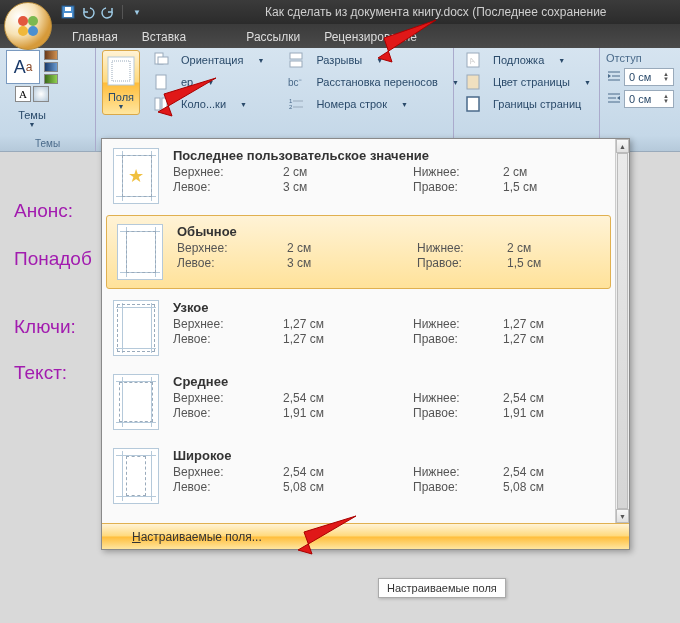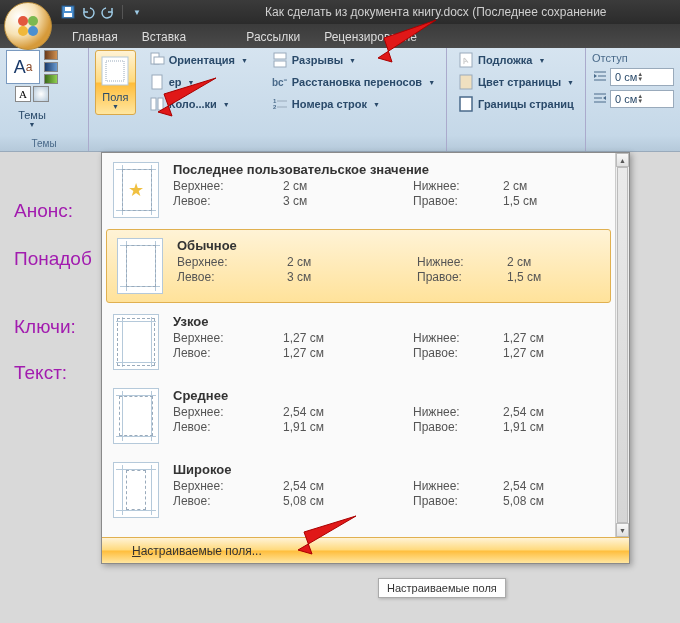--- a/index.html
+++ b/index.html
@@ -25,40 +25,40 @@
   .group-body { flex: 1; display: flex; align-items: flex-start; gap: 4px; }
   .group-label { text-align: center; font-size: 10px; color: #4a6a8a; padding: 2px 0; }
 
   .big-btn { display: flex; flex-direction: column; align-items: center; justify-content: center; width: 44px; padding: 4px 2px; border: 1px solid transparent; border-radius: 3px; cursor: pointer; }
   .big-btn.hl { background: linear-gradient(#fff3d6,#ffd97a 49%,#ffbd3a 51%,#ffe6a0); border: 1px solid #d9a84a; }
   .big-btn .bi { width: 32px; height: 32px; display: flex; align-items: center; justify-content: center; }
   .big-btn .lbl { font-size: 11px; color: #2a4a6a; margin-top: 4px; line-height: 12px; text-align: center; }
   .big-btn .dd { font-size: 7px; color: #2a4a6a; }
 
   .stack { display: flex; flex-direction: column; gap: 2px; }
-  .small-btn { display: flex; align-items: center; gap: 4px; padding: 1px 4px; font-size: 11px; color: #2a4a6a; cursor: pointer; white-space: nowrap; border: 1px solid transparent; border-radius: 2px; font-weight: bold; }
+  .small-btn { display: flex; align-items: center; gap: 12px; padding: 1px 4px; font-size: 11px; color: #2a4a6a; cursor: pointer; white-space: nowrap; border: 1px solid transparent; border-radius: 2px; }
   .small-btn .si { width: 16px; height: 16px; display: flex; align-items: center; justify-content: center; }
   .small-btn .dd { font-size: 7px; margin-left: 2px; }
 
   .aa-box { width: 34px; height: 34px; background: #fff; border: 1px solid #7a9ac0; display: flex; align-items: center; justify-content: center; font-family: Georgia, serif; font-size: 18px; color: #1a3a6a; }
   .aa-box .aa2 { font-size: 12px; }
   .color-strip { display: flex; flex-direction: column; gap: 2px; margin-left: 2px; }
   .color-sq { width: 14px; height: 10px; border: 1px solid #888; }
   .a-box { width: 16px; height: 16px; border: 1px solid #888; background: #fff; display: flex; align-items: center; justify-content: center; font-size: 11px; font-family: Georgia; }
 
   .indent-row { display: flex; align-items: center; gap: 2px; font-size: 11px; color: #2a4a6a; padding: 2px 0; }
-  .indent-box { width: 64px; height: 18px; background: #fff; border: 1px solid #9ab; padding: 0 4px; display: flex; align-items: center; }
+  .indent-box { width: 50px; height: 18px; background: #fff; border: 1px solid #9ab; padding: 0 4px; display: flex; align-items: center; justify-content: space-between; }
   .spin { display: flex; flex-direction: column; font-size: 6px; line-height: 5px; color: #555; }
 
   
   .doc-area { position: absolute; left: 0; top: 152px; width: 680px; height: 471px; background: #d9d9d9; }
   .doc-text { position: absolute; left: 14px; font-size: 19px; color: #a21caf; }
 
   
-  .margins-menu { position: absolute; left: 101px; top: 152px; width: 529px; height: 412px; background: #fafafa; border: 1px solid #8a8a8a; box-shadow: 2px 2px 6px rgba(0,0,0,0.3); display: flex; flex-direction: column; }
+  .margins-menu { position: absolute; left: 101px; top: 138px; width: 529px; height: 412px; background: #fafafa; border: 1px solid #8a8a8a; box-shadow: 2px 2px 6px rgba(0,0,0,0.3); display: flex; flex-direction: column; }
   .margin-list { flex: 1; overflow: hidden; padding-right: 14px; position: relative; }
   .scrollbar-v { position: absolute; right: 0; top: 0; bottom: 0; width: 14px; background: #eee; border-left: 1px solid #ccc; }
   .sb-btn { height: 14px; background: linear-gradient(#f8f8f8,#e0e0e0); border: 1px solid #bbb; display: flex; align-items: center; justify-content: center; font-size: 7px; color: #555; }
   .sb-thumb { position: absolute; top: 14px; bottom: 14px; left: 1px; right: 1px; background: linear-gradient(#eaeaea,#d5d5d5); border: 1px solid #bbb; }
 
   .margin-item { display: flex; align-items: flex-start; padding: 8px 10px; gap: 14px; border: 1px solid transparent; }
   .margin-item.sel { background: linear-gradient(#fff3d6,#ffe29a); border: 1px solid #e0b050; border-radius: 3px; margin: 2px 4px; }
   .margin-thumb { width: 46px; height: 56px; background: #fff; border: 1px solid #b5c9da; position: relative; flex-shrink: 0; }
   .margin-thumb .inner { position: absolute; border: 1px dashed #9ab; }
   .margin-thumb.star::after { content: "★"; position: absolute; left: 50%; top: 50%; transform: translate(-50%,-50%); color: #f0c040; font-size: 18px; }

